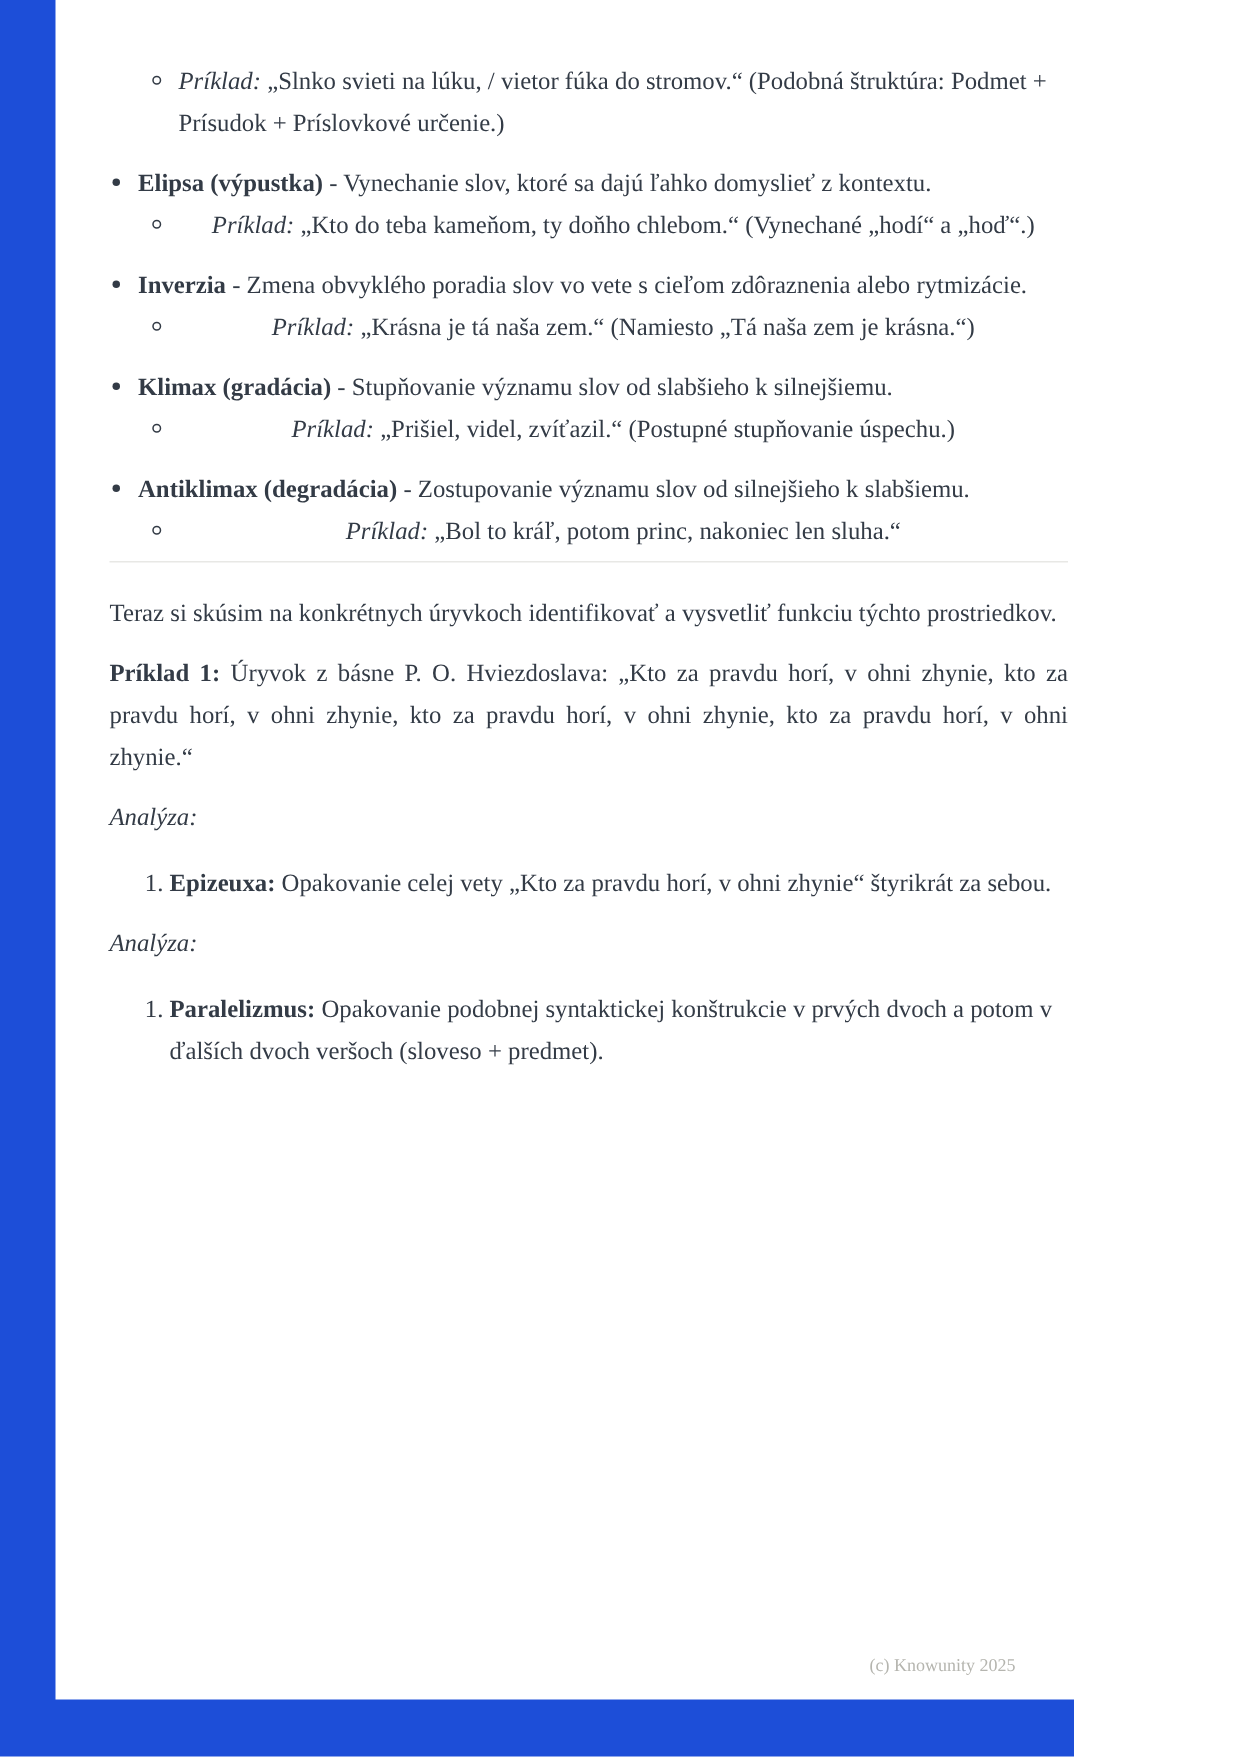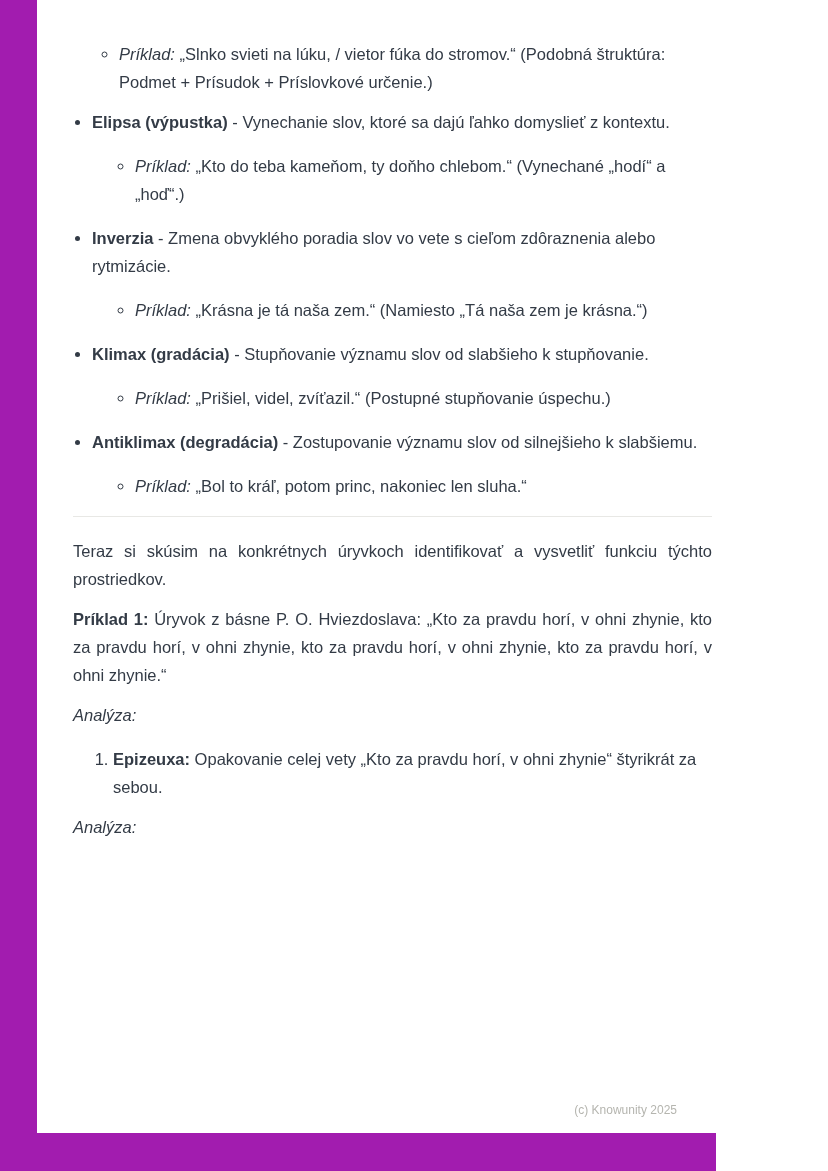--- a/index.html
+++ b/index.html
@@ -1,34 +1,34 @@
 <!DOCTYPE html>
 <html><head>
 <meta charset="utf-8">
 <style>
   html,body { margin:0; padding:0; }
   .canvas {
     position:relative; width:716px; height:1171px;
-    background:#a21caf; overflow:hidden;
-    font-family:Liberation Sans, sans-serif;
+    background:#1d4ed8; overflow:hidden;
+    font-family:Liberation Serif, serif;
     color:#333b46;
   }
   .page {
     position:absolute; left:37px; top:0;
     width:711px; height:1133px; box-sizing:border-box;
     background:#ffffff; padding:40px 36px 0 36px;
     font-size:16.5px; line-height:28px;
   }
   .b { font-weight:bold; }
   .i { font-style:italic; }
   ul, ol { margin:0; }
   ul.sub-only { list-style:circle; padding-left:46px; margin:0; }
   ul.devices  { list-style:disc; padding-left:19px; margin:12px 0 0 0; }
   ul.devices > li + li { margin-top:12px; }
-  ul.sub { list-style:circle; padding-left:27px; margin:16px; }
+  ul.sub { list-style:circle; padding-left:27px; margin:0;text-align:center; }
   ol.analysis { padding-left:40px; margin:16px 0 0 0; }
   ul.sub2 { list-style:disc; padding-left:13px; margin:0; }
   hr.light { border:0; border-top:1px solid #e8e8e5; margin:6px 0 0 0; }
   h2.section {
     font-size:29px; line-height:36px; font-weight:bold;
     color:#232d3b; letter-spacing:-0.3px;
     margin:16px 0 0 0; padding-bottom:18px;
     border-bottom:2px solid #9b9b99;
   }
   p { margin:12px 0 0 0; }
@@ -63,21 +63,21 @@
           <li><span class="i">Príklad:</span><span> „Kto do teba kameňom, ty doňho chlebom.“ (Vynechané „hodí“ a „hoď“.)</span></li>
         </ul>
       </li>
       <li>
         <span class="b">Inverzia</span><span> - Zmena obvyklého poradia slov vo vete s cieľom zdôraznenia alebo rytmizácie.</span>
         <ul class="sub">
           <li><span class="i">Príklad:</span><span> „Krásna je tá naša zem.“ (Namiesto „Tá naša zem je krásna.“)</span></li>
         </ul>
       </li>
       <li>
-        <span class="b">Klimax (gradácia)</span><span> - Stupňovanie významu slov od slabšieho k stupňovanie.</span>
+        <span class="b">Klimax (gradácia)</span><span> - Stupňovanie významu slov od slabšieho k silnejšiemu.</span>
         <ul class="sub">
           <li><span class="i">Príklad:</span><span> „Prišiel, videl, zvíťazil.“ (Postupné stupňovanie úspechu.)</span></li>
         </ul>
       </li>
       <li>
         <span class="b">Antiklimax (degradácia)</span><span> - Zostupovanie významu slov od silnejšieho k slabšiemu.</span>
         <ul class="sub">
           <li><span class="i">Príklad:</span><span> „Bol to kráľ, potom princ, nakoniec len sluha.“</span></li>
         </ul>
       </li>
@@ -94,20 +94,25 @@
 
     <ol class="analysis">
       <li>
         <span class="b">Epizeuxa:</span><span> Opakovanie celej vety „Kto za pravdu horí, v ohni zhynie“ štyrikrát za sebou.</span>
       </li>
     </ol>
 
 
     <p class="i">Analýza:</p>
 
+    <ol class="analysis">
+      <li>
+        <span class="b">Paralelizmus:</span><span> Opakovanie podobnej syntaktickej konštrukcie v prvých dvoch a potom v ďalších dvoch veršoch (sloveso + predmet).</span>
+      </li>
+    </ol>
 
   </div>
 
   <div class="scroll-strip"></div>
 
   <div class="watermark">(c) Knowunity 2025</div>
 
 </div>
 
 </body></html>

